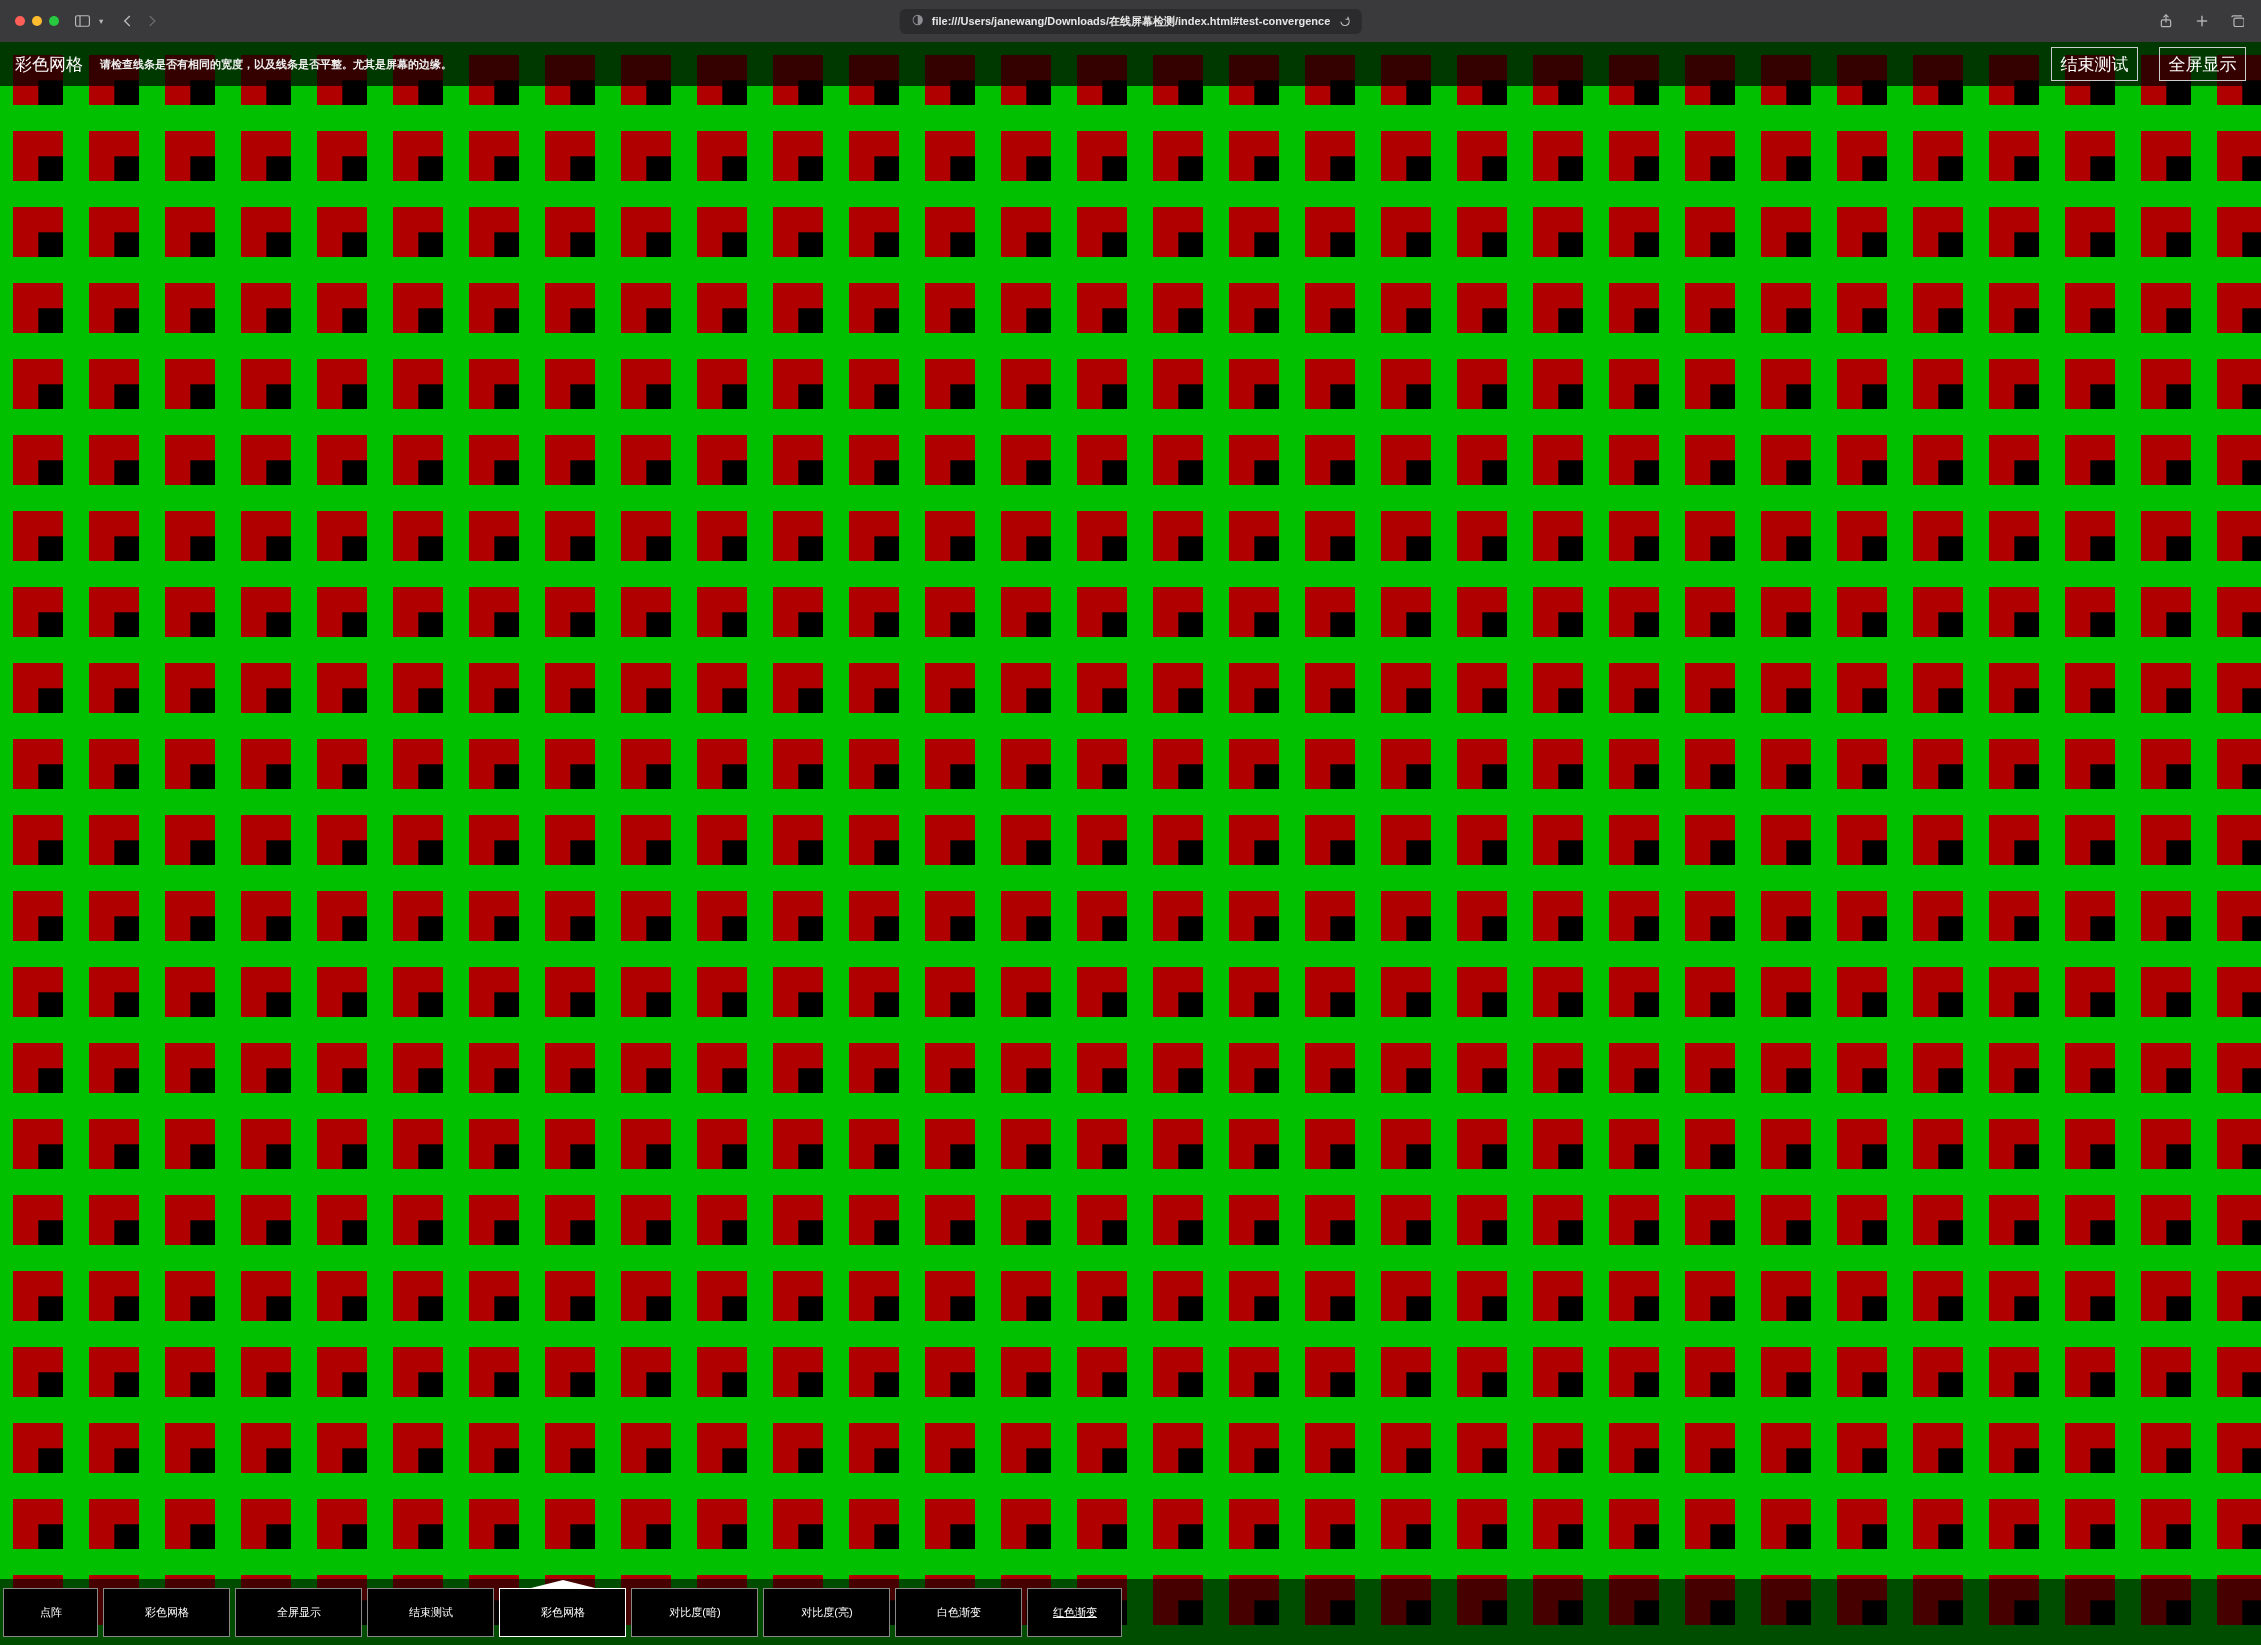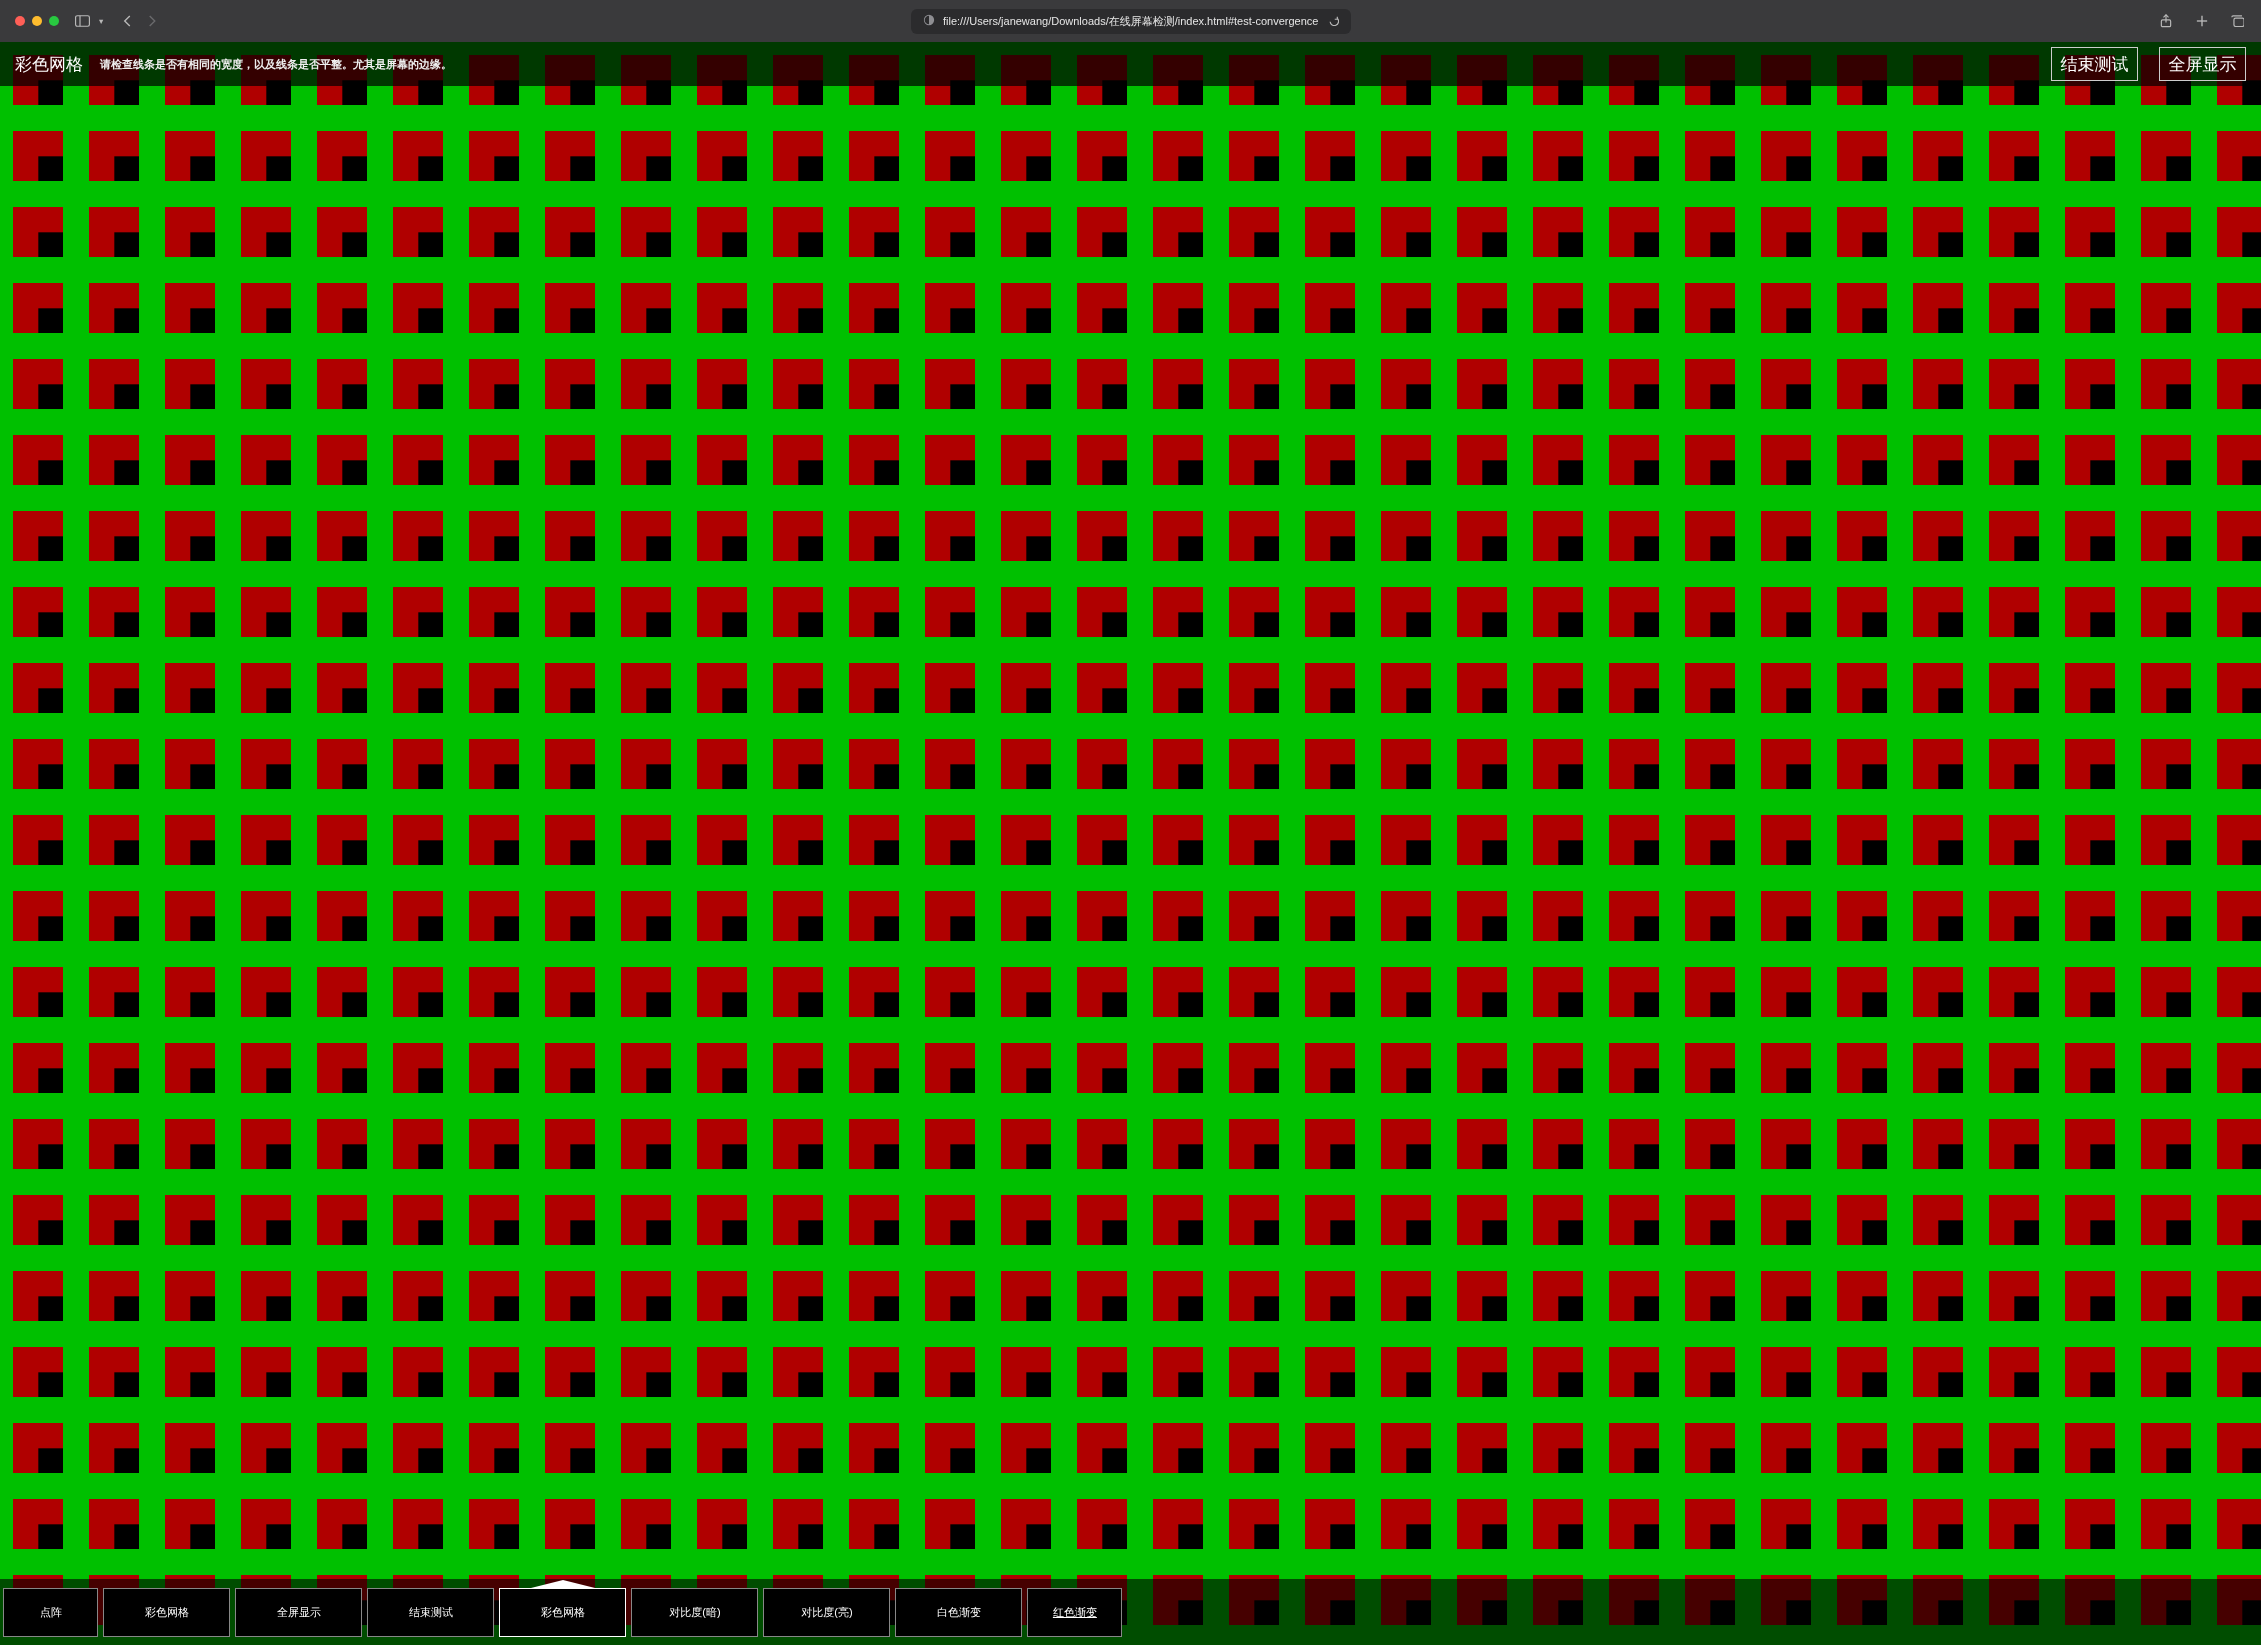--- a/index.html
+++ b/index.html
@@ -10,21 +10,21 @@
 .traffic-lights { display:flex; gap:6.8px; }
 .traffic-lights span { width:10px; height:10px; border-radius:50%; display:inline-block; }
 .tl-red { background:#ff5f57; }
 .tl-yellow { background:#febc2e; }
 .tl-green { background:#28c840; }
 .tb-icon { color:#b8b8b8; display:flex; align-items:center; justify-content:center; width:17px; height:17px; }
 .tb-icon.disabled { color:#6a6a6c; }
 .tb-group { display:flex; align-items:center; gap:8.5px; }
 .chev-down { font-size:8.5px; color:#b8b8b8; }
 .addr-wrap { position:absolute; left:50%; transform:translateX(-50%); display:flex; align-items:center; gap:12px; }
-.addr-bar { background:#2b2b2d; border-radius:6px; height:25px; min-width:440px; display:flex; align-items:center; padding:0 12px; gap:8.5px; }
+.addr-bar { background:#2b2b2d; border-radius:6px; height:25px; min-width:440px; display:flex; align-items:center; padding:0 12px; gap:8.5px;font-weight:bold; }
 .reader-icon { color:#8e8e92; }
 .addr-text { color:#e6e6e6; font-size:11px; white-space:nowrap; }
 .reload-icon { color:#b8b8b8; margin-left:auto; }
 .right-icons { margin-left:auto; display:flex; align-items:center; gap:18.6px; }
 
 
 .page { position:absolute; top:42px; left:0; right:0; bottom:0; background:#a21caf; }
 
 
 .grid-canvas {

